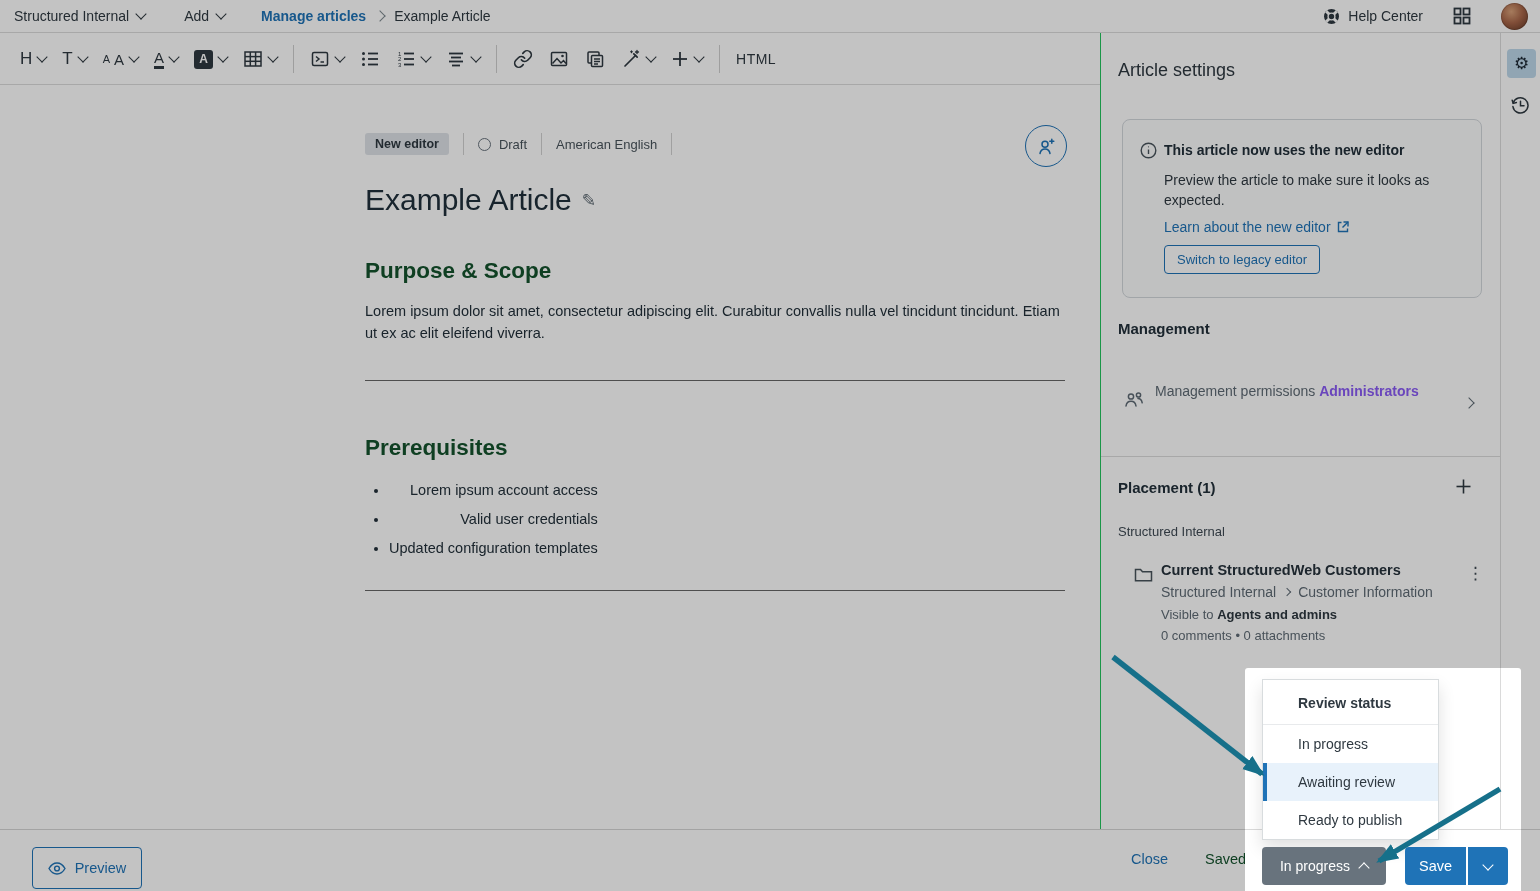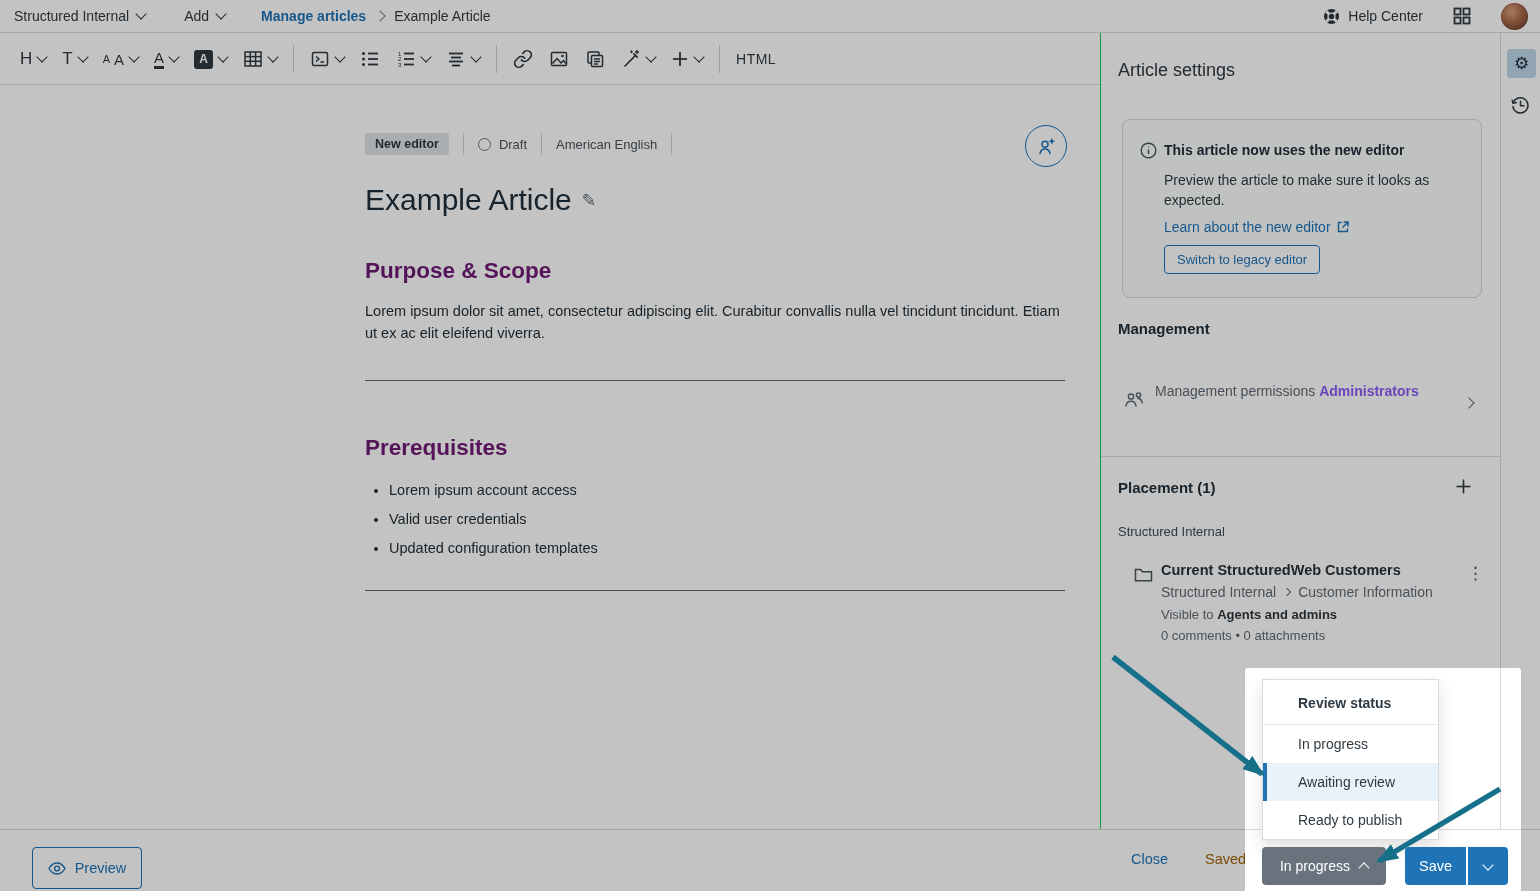--- a/index.html
+++ b/index.html
@@ -31,21 +31,21 @@
        display:flex;align-items:center;justify-content:center;font-weight:700;}
   .htmlbtn{font-size:14px;letter-spacing:.5px;}
   
   .canvas{left:0;top:85px;width:1100px;height:744px;background:#fff;}
   .badge{background:#dfe3e8;border-radius:3px;padding:4px 10px;font-size:12.5px;font-weight:700;color:#2f3941;}
   .vbar{width:1px;height:22px;background:#d2d2d2;}
   .draft-dot{width:11px;height:11px;border:1.6px solid #68737d;border-radius:50%;display:inline-block;}
   .meta-txt{font-size:13px;color:#49545c;}
   .title{font-size:30px;font-weight:400;color:#20303c;}
   .pencil{font-size:17px;color:#5b6770;margin-left:10px;}
-  .h2{font-size:22.5px;font-weight:700;color:#701a75;}
+  .h2{font-size:22.5px;font-weight:700;color:#14532d;}
   .para{font-size:14.5px;line-height:1.5;color:#22303a;width:700px;}
   .hr{height:1px;background:#666;width:700px;}
   .ed-ul{margin:0;padding-left:24px;font-size:14.5px;color:#22303a;}
   .ed-ul li{margin-bottom:13px;}
   .addp-btn{width:40px;height:40px;border-radius:50%;border:1.5px solid #1f73b7;background:#fff;
             display:flex;align-items:center;justify-content:center;cursor:pointer;}
   
   .sidebar{left:1100px;top:33px;width:400px;height:796px;background:#fff;border-left:1px solid #22c55e;box-sizing:border-box;}
   .sb-title{font-size:18px;color:#2f3941;}
   .notice-card{border:1px solid #d3d8dc;border-radius:4px;background:#fcfdfd;}
@@ -62,21 +62,21 @@
   .kebab{font-size:17px;color:#3f4a54;letter-spacing:0;}
   
   .rail{left:1500px;top:33px;width:40px;height:796px;background:#fff;border-left:1px solid #dcdcdc;box-sizing:border-box;}
   .gearbtn{left:6px;top:16px;width:29px;height:29px;border-radius:4px;background:#bed8eb;
            display:flex;align-items:center;justify-content:center;font-size:17px;color:#1f2b36;cursor:pointer;}
   
   .footer{left:0;top:829px;width:1540px;height:62px;background:#fff;border-top:1px solid #d6d6d6;box-sizing:border-box;}
   .prev-btn{left:32px;top:17px;width:108px;height:40px;border:1px solid #1f73b7;border-radius:4px;background:#fff;
             color:#1f73b7;font-size:14.5px;display:flex;align-items:center;justify-content:center;gap:9px;cursor:pointer;}
   .close-l{left:1131px;top:21px;font-size:14.5px;color:#1f73b7;font-weight:500;cursor:pointer;}
-  .saved-l{left:1205px;top:21px;font-size:14.5px;color:#a16207;}
+  .saved-l{left:1205px;top:21px;font-size:14.5px;color:#14532d;}
   
   .dim{left:0;top:0;width:1540px;height:891px;background:rgba(0,0,0,0.235);z-index:50;}
   .spot{left:1245px;top:668px;width:276px;height:223px;background:#fff;z-index:60;border-radius:3px 3px 0 0;}
   .spot .vline{left:255px;top:0;width:1px;height:161px;background:#dadada;}
   .spot .hline{left:0;top:161px;width:276px;height:1px;background:#dadada;}
   
   .popup{left:17px;top:11px;width:175px;background:#fff;border:1px solid #d8dcde;border-radius:0;
          box-shadow:0 8px 16px rgba(0,0,0,0.12);overflow:hidden;}
   .pop-h{padding:15px 14px 13px 35px;font-size:14px;font-weight:700;color:#2f3941;border-bottom:1px solid #e8eaec;}
   .pop-it{height:38px;display:flex;align-items:center;padding-left:35px;font-size:14px;color:#2f3941;cursor:pointer;box-sizing:border-box;}
@@ -305,21 +305,21 @@
     <div class="abs flex" style="left:365px;top:98px;">
       <span class="title">Example Article</span>
       <span class="pencil">✎</span>
     </div>
 
     <div class="abs h2" style="left:365px;top:173px;">Purpose &amp; Scope</div>
     <div class="abs para" style="left:365px;top:216px;">Lorem ipsum dolor sit amet, consectetur adipiscing elit. Curabitur convallis nulla vel tincidunt tincidunt. Etiam ut ex ac elit eleifend viverra.</div>
     <div class="abs hr" style="left:365px;top:295px;"></div>
 
     <div class="abs h2" style="left:365px;top:350px;">Prerequisites</div>
-    <ul class="abs ed-ul" style="left:365px;top:397px;">
+    <ul class="abs ed-ul" style="left:365px;top:397px;text-align:right;">
       <li>Lorem ipsum account access</li>
       <li>Valid user credentials</li>
       <li>Updated configuration templates</li>
     </ul>
     <div class="abs hr" style="left:365px;top:505px;"></div>
   </div>
 
   <div class="abs sidebar">
     <div class="abs sb-title" style="left:17px;top:27px;">Article settings</div>
 

